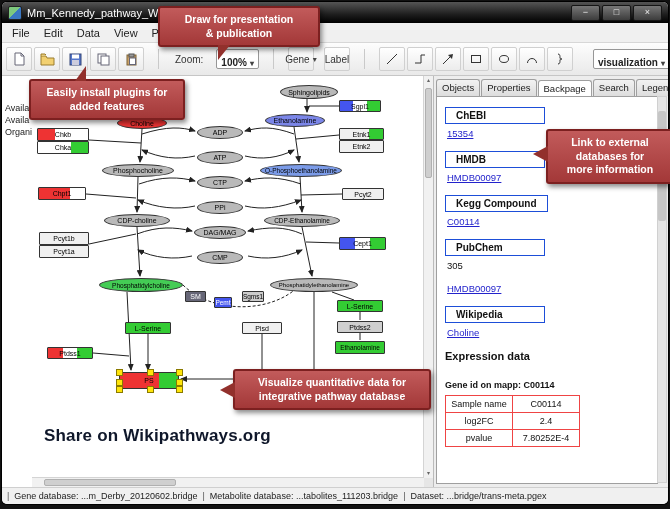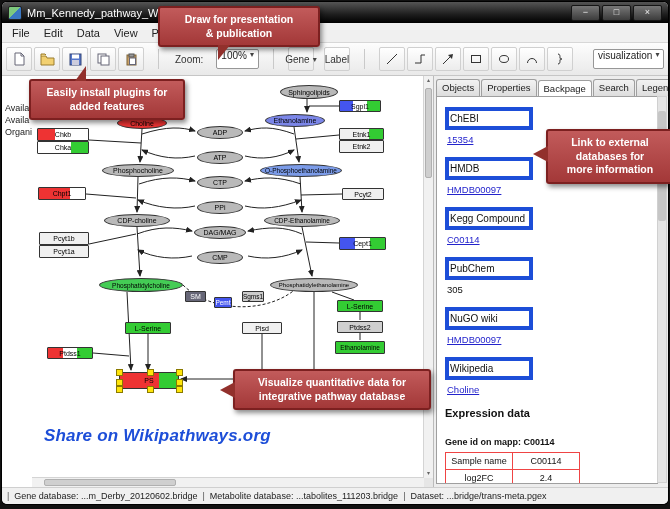--- a/index.html
+++ b/index.html
@@ -22,22 +22,22 @@
            align-items:center;font-size:11px;color:#222;padding-left:3px;flex:none;}
   .menu-item{padding:0 7px;border-radius:2px;}
   
   .toolbar{height:32px;background:linear-gradient(#fdfdfd,#e9e9e9);border-bottom:1px solid #c6c6c6;
            display:flex;align-items:center;padding:0 4px;gap:10px;font-size:10px;flex:none;color:#333;}
   .tb-group{display:flex;align-items:center;gap:2px;}
   .tb-btn{min-width:18px;height:22px;display:flex;align-items:center;justify-content:center;
           border:1px solid #d0d0d0;border-radius:2px;background:linear-gradient(#fff,#ececec);padding:0 3px;}
   .tb-sep{width:1px;height:20px;background:#c9c9c9;margin:0 4px;flex:none;}
   .zoom-label{margin:0 3px 0 2px;}
-  .combo{display:flex;align-items:flex-start;justify-content:space-between;border:1px solid #979797;
-         background:#fff;height:18px;padding:0 4px;font-size:10px;border-radius:2px;color:#222;}
+  .combo{display:flex;align-items:flex-end;justify-content:space-between;border:1px solid #979797;
+         background:#fff;height:18px;padding:0 4px;font-size:10px;border-radius:2px;color:#222;font-weight:bold;}
   .combo.zoom{width:50px;}
   .combo.vis{width:88px;margin-left:10px;}
   .caret{font-size:8px;color:#444;margin-left:3px;}
   
   .main{flex:1;display:flex;min-height:0;background:#e0e0e0;}
   .left-strip{width:27px;background:#fff;font-size:9px;color:#222;padding:26px 0 0 3px;
               overflow:hidden;flex:none;line-height:12px;white-space:nowrap;}
   .canvas-wrap{width:401px;position:relative;flex:none;background:#fff;}
   .canvas{position:absolute;left:0;top:0;right:9px;bottom:9px;background:#fff;overflow:hidden;}
   .vscroll{position:absolute;right:0;top:0;bottom:9px;width:9px;background:#f1f1f1;
@@ -48,33 +48,33 @@
   .hscroll{position:absolute;left:0;bottom:0;right:9px;height:9px;background:#f1f1f1;border-top:1px solid #d4d4d4;}
   .hthumb{position:absolute;top:1px;bottom:1px;left:12px;width:130px;background:#cfcfcf;border:1px solid #b0b0b0;border-radius:2px;}
   .scorner{position:absolute;right:0;bottom:0;width:9px;height:9px;background:#e6e6e6;}
   
   .node{position:absolute;border:1px solid #333;display:flex;align-items:center;justify-content:center;
         font-size:7px;color:#000;box-sizing:border-box;white-space:nowrap;z-index:3;}
   .node.ellipse{border-radius:50%;}
   .node.box{border-radius:1px;}
   .handle{position:absolute;width:5px;height:5px;background:#ffe50a;border:1px solid #8a7a00;z-index:6;}
   #edges-svg{position:absolute;left:0;top:0;z-index:1;pointer-events:none;}
-  .share-text{position:absolute;left:12px;top:350px;font-size:17px;font-weight:bold;font-style:italic;
-              color:#1d4ed8;z-index:4;letter-spacing:.2px;text-shadow:0 0 2px rgba(255,255,255,.9);}
+  .share-text{position:absolute;left:12px;top:350px;font-size:17px;font-weight:bold;
+              color:#0f172a;z-index:4;letter-spacing:.2px;text-shadow:0 0 2px rgba(255,255,255,.9);}
   
   .right-panel{flex:1;background:#ededed;border-left:1px solid #bbb;display:flex;flex-direction:column;
                position:relative;min-width:0;}
   .tabs{display:flex;padding:3px 2px 0 2px;gap:1px;font-size:9.5px;color:#222;flex:none;}
   .tab{padding:2px 5px;background:linear-gradient(#f2f2f2,#ddd);border:1px solid #9f9f9f;border-bottom:none;
        border-radius:3px 3px 0 0;white-space:nowrap;}
   .tab.selected{background:#fff;position:relative;top:1px;padding-bottom:3px;}
   .panel-body{flex:1;background:#fff;border:1px solid #9f9f9f;margin:0 10px 3px 2px;padding:10px 8px 4px 8px;
               overflow:hidden;font-size:9.5px;color:#111;position:relative;}
-  .db-box{border:4px solid #1d4ed8;background:#fff;padding:2px 1px;width:fit-content;min-width:78px;
-          font-size:10px;margin-bottom:4px;}
+  .db-box{border:1px solid #1d4ed8;background:#fff;padding:2px 10px;width:fit-content;min-width:78px;
+          font-size:10px;margin-bottom:4px;font-weight:bold;}
   .db-link{color:#2323cc;text-decoration:underline;font-size:9.5px;margin:2px 0 12px 2px;display:block;width:fit-content;}
   .db-text{font-size:9.5px;margin:2px 0 12px 2px;}
   .expr-title{font-weight:bold;font-size:11px;margin:6px 0 18px 0;}
   .gene-id{font-weight:bold;font-size:9px;margin:0 0 5px 0;}
   table.expr{border-collapse:collapse;}
   .expr td{border:1px solid #ef4444;font-size:9px;padding:2px 4px;text-align:center;min-width:58px;height:12px;}
   .panel-scroll{position:absolute;right:1px;top:20px;bottom:4px;width:8px;background:#e4e4e4;border:1px solid #d0d0d0;}
   .pthumb{position:absolute;left:0;right:0;top:14px;height:110px;background:#c6c6c6;border-radius:2px;}
   
   .statusbar{height:16px;background:#f0f0f0;border-top:1px solid #cfcfcf;font-size:9px;color:#222;
@@ -399,21 +399,20 @@
       <div class="panel-body">
         <div>
             <div class="db-box">ChEBI</div>
             <div class="db-link">15354</div>
             <div class="db-box">HMDB</div>
             <div class="db-link">HMDB00097</div>
             <div class="db-box">Kegg Compound</div>
             <div class="db-link">C00114</div>
             <div class="db-box">PubChem</div>
             <div class="db-text">305</div>
-            <div class="db-box">NuGO wiki</div>
             <div class="db-link">HMDB00097</div>
             <div class="db-box">Wikipedia</div>
             <div class="db-link">Choline</div>
           </div>
         <div class="expr-title">Expression data</div>
         <div class="gene-id">Gene id on mapp: C00114</div>
         <table class="expr">
             <tbody>
               <tr>
                 <td>Sample name</td>

